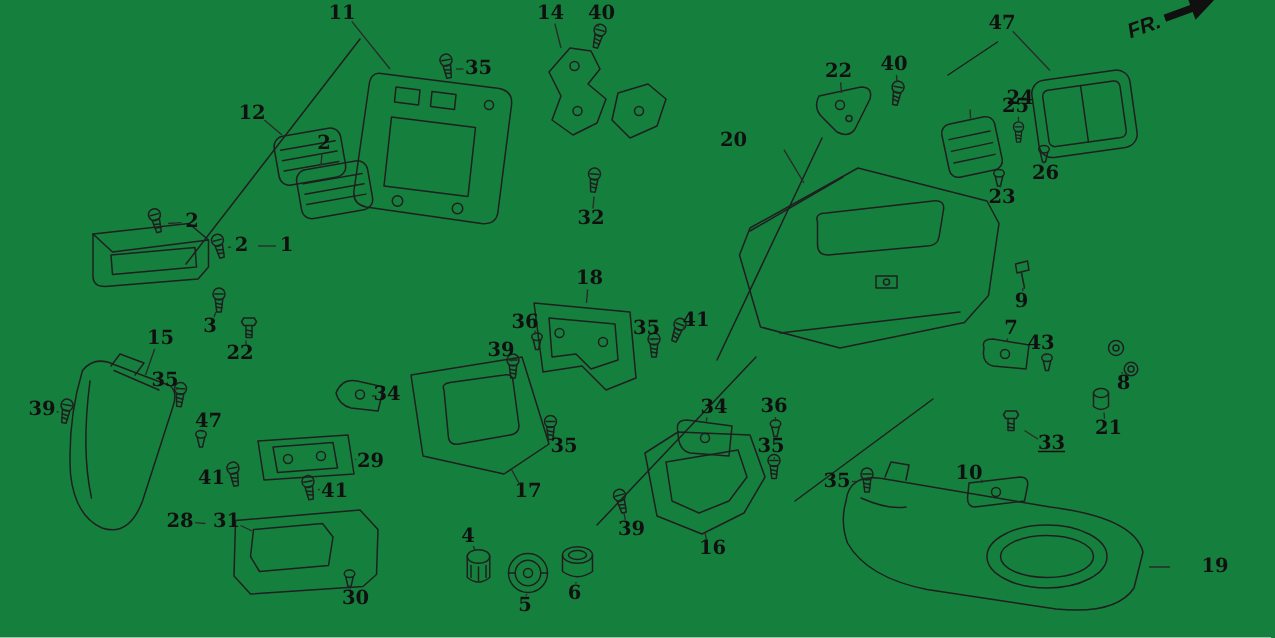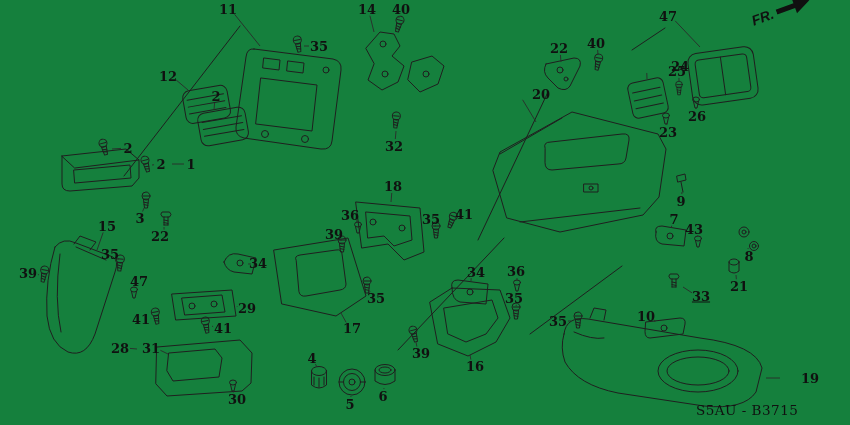--- a/index.html
+++ b/index.html
@@ -308,21 +308,21 @@
       <div class="callout" style="left: 367px; top: 9px;">14</div>
       <div class="callout" style="left: 401px; top: 9px;">40</div>
       <div class="callout" style="left: 668px; top: 16px;">47</div>
       <div class="callout" style="left: 319px; top: 46px;">35</div>
       <div class="callout" style="left: 559px; top: 48px;">22</div>
       <div class="callout" style="left: 596px; top: 43px;">40</div>
       <div class="callout" style="left: 168px; top: 76px;">12</div>
       <div class="callout" style="left: 646px; top: 66px; margin-left: 34px;">24</div>
       <div class="callout" style="left: 677px; top: 71px;">25</div>
       <div class="callout" style="left: 216px; top: 96px;">2</div>
-      <div class="callout" style="left: 541px; top: 94px;">20</div>
+      <div class="callout" style="left: 489px; top: 94px;">20</div>
       <div class="callout" style="left: 697px; top: 116px;">26</div>
       <div class="callout" style="left: 668px; top: 132px;">23</div>
       <div class="callout" style="left: 128px; top: 148px;">2</div>
       <div class="callout" style="left: 161px; top: 164px;">2</div>
       <div class="callout" style="left: 191px; top: 164px;">1</div>
       <div class="callout" style="left: 394px; top: 146px;">32</div>
       <div class="callout" style="left: 393px; top: 186px;">18</div>
       <div class="callout" style="left: 681px; top: 201px;">9</div>
       <div class="callout" style="left: 350px; top: 215px;">36</div>
       <div class="callout" style="left: 431px; top: 219px;">35</div>
@@ -363,14 +363,13 @@
 
   <div id="fr-indicator">
     <span>FR.</span>
     <span class="fr-arrow">
       <svg width="36" height="18" viewBox="0 0 36 18">
           <path d="M0,6.5 L19,6.5 L19,1 L35,9 L19,17 L19,11.5 L0,11.5 Z" fill="#101010"></path>
         </svg>
     </span>
   </div>
 
-  <div id="code">S5AU - B3715</div>
 </div>
 
 </body></html>

